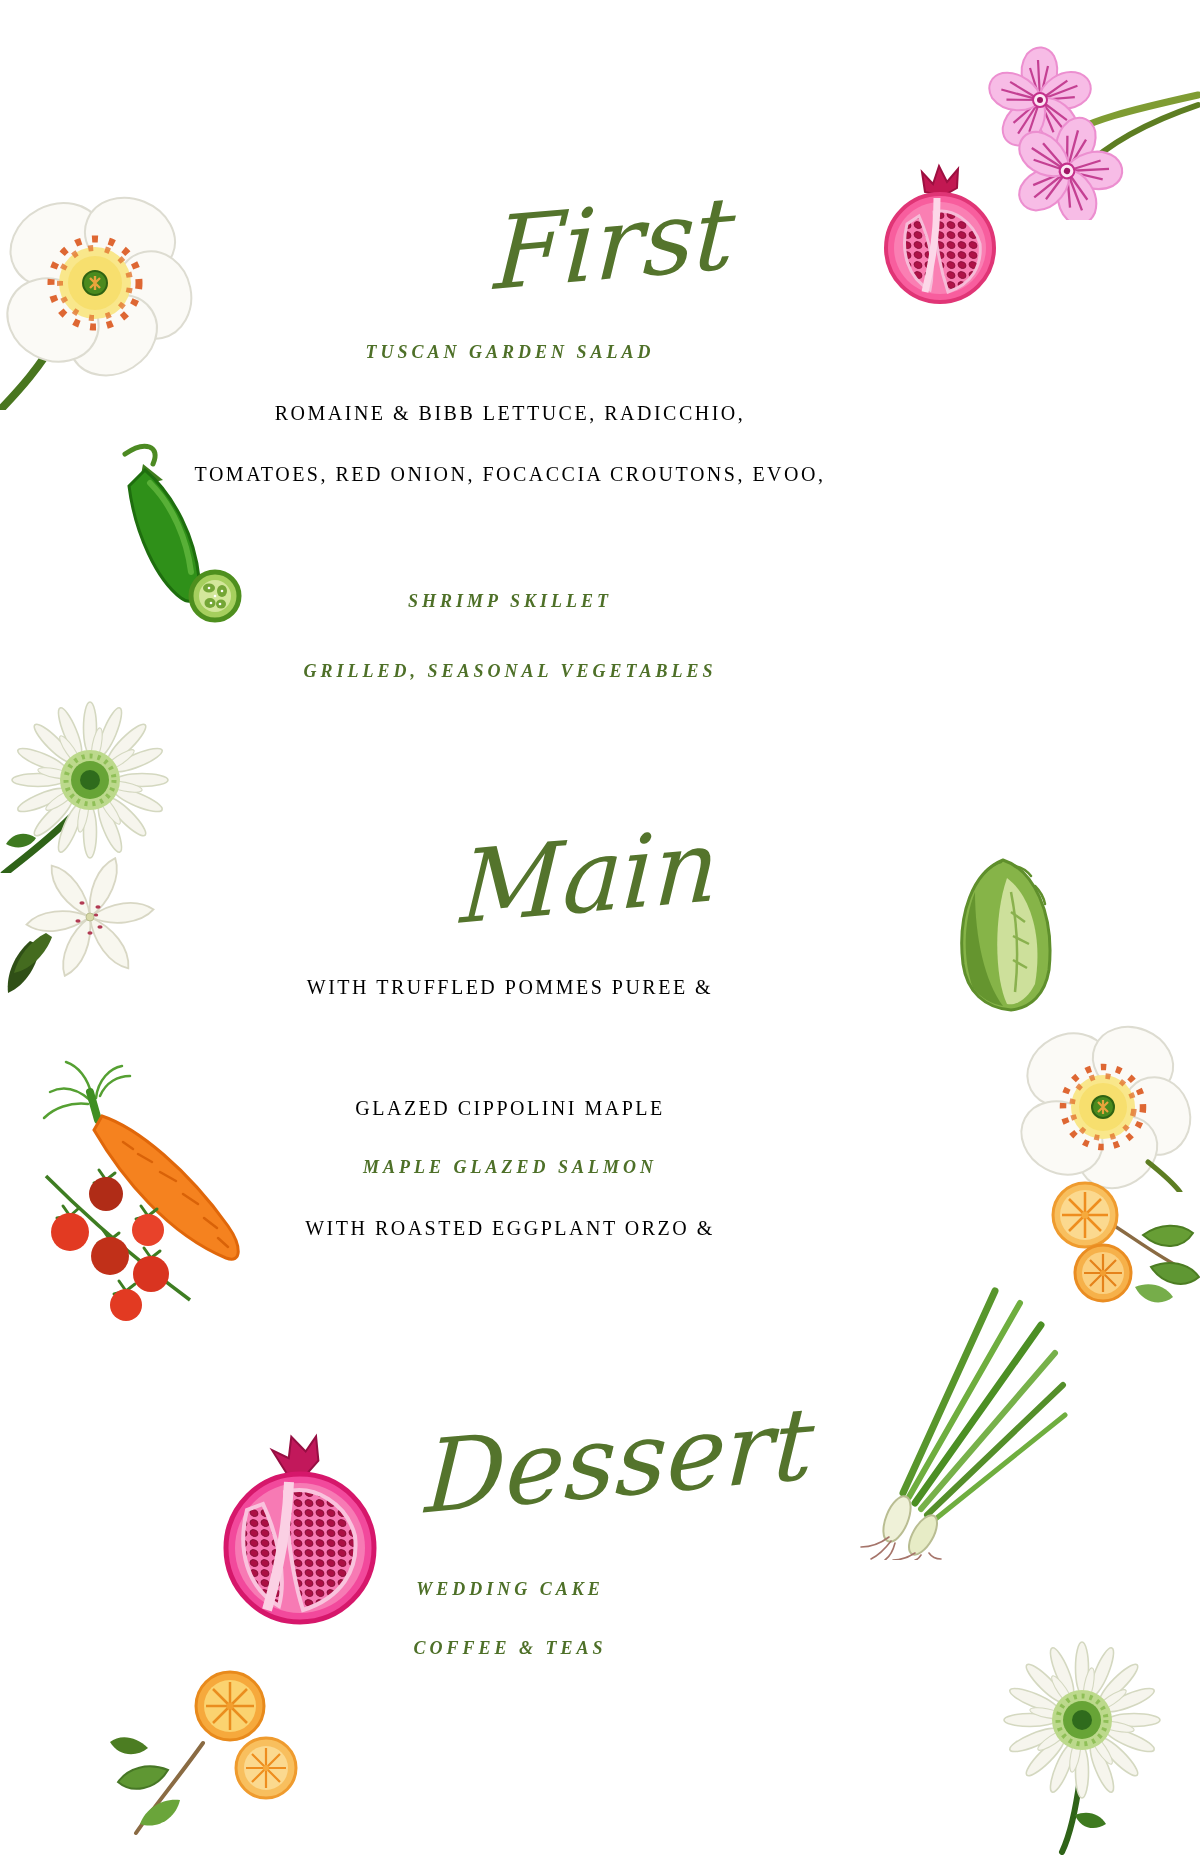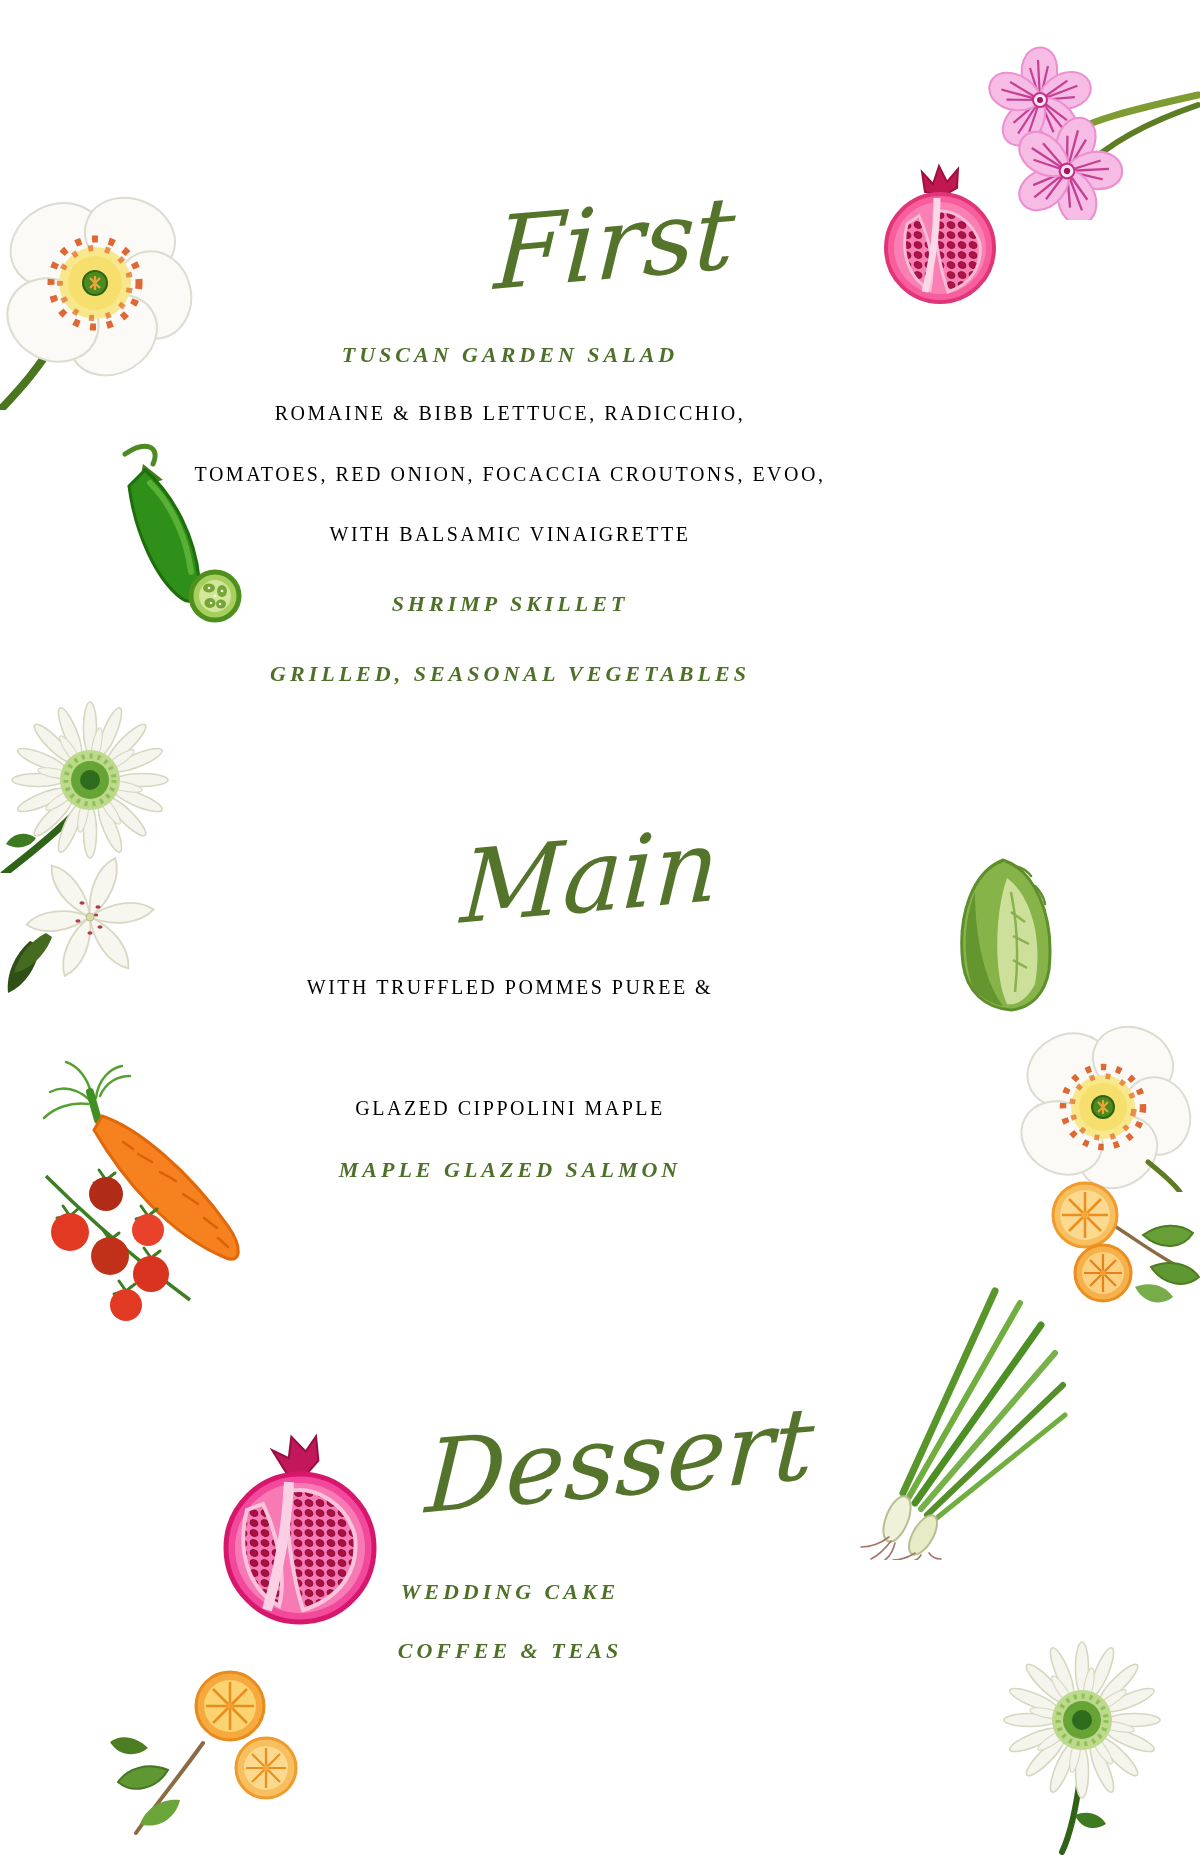--- a/index.html
+++ b/index.html
@@ -1,45 +1,45 @@
 <!DOCTYPE html>
 <html><head>
 <meta charset="utf-8">
 <style>
   html,body{margin:0;padding:0;}
   body{width:1200px;height:1855px;background:#ffffff;overflow:hidden;
        font-family:"Liberation Serif", serif;}
   #canvas{position:relative;width:1200px;height:1855px;background:#ffffff;}
   .illus{position:absolute;pointer-events:none;}
   .line{position:absolute;left:10px;width:1000px;text-align:center;white-space:nowrap;}
-  .dish{font-size:22px;font-style:italic;font-weight:bold;letter-spacing:4px;color:#4e7028;}
+  .dish{font-size:18px;font-style:italic;font-weight:bold;letter-spacing:4px;color:#4e7028;}
   .desc{font-size:20px;font-weight:normal;letter-spacing:2.5px;color:#000000;}
   .script{position:absolute;white-space:nowrap;text-align:center;
           font-family:"DejaVu Serif", serif;font-style:italic;font-weight:normal;
           color:#54742c;font-size:100px;transform:rotate(-5deg) skewX(-8deg);}
 </style>
 </head>
 <body>
 
 <div id="canvas">
 
   <div class="script" style="left:115px;top:185px;width:1000px;">First</div>
   <div class="script" style="left:90px;top:818px;width:1000px;">Main</div>
   <div class="script" style="left:120px;top:1402px;width:1000px;">Dessert</div>
 
   <div class="line dish" style="top:342px">TUSCAN GARDEN SALAD</div>
   <div class="line desc" style="top:402px">ROMAINE &amp; BIBB LETTUCE, RADICCHIO,</div>
   <div class="line desc" style="top:463px">TOMATOES, RED ONION, FOCACCIA CROUTONS, EVOO,</div>
-  <div class="line desc" style="top:523px">WITH BALSAMIC VINAIGRETTE</div>
   <div class="line dish" style="top:591px">SHRIMP SKILLET</div>
   <div class="line dish" style="top:661px">GRILLED, SEASONAL VEGETABLES</div>
 
   <div class="line desc" style="top:976px">WITH TRUFFLED POMMES PUREE &amp;</div>
   <div class="line desc" style="top:1097px">GLAZED CIPPOLINI MAPLE</div>
   <div class="line dish" style="top:1157px">MAPLE GLAZED SALMON</div>
+  <div class="line desc" style="top:1217px">WITH ROASTED EGGPLANT ORZO &amp;</div>
 
   <div class="line dish" style="top:1579px">WEDDING CAKE</div>
   <div class="line dish" style="top:1638px">COFFEE &amp; TEAS</div>
 
   <svg class="illus" style="left:815px;top:25px;" width="385" height="195" viewBox="0 0 385 195">
     <path d="M383 70 C320 84 268 96 243 116" stroke="#7f9c33" stroke-width="7" fill="none" stroke-linecap="round"></path>
     <path d="M383 80 C330 98 292 120 268 144" stroke="#5d7d22" stroke-width="6" fill="none" stroke-linecap="round"></path>
     <defs>
       <g id="malP">
         <path d="M0 2 C-17 -6 -24 -30 -13 -46 C-4 -56 8 -54 14 -44 C22 -28 14 -6 0 2 Z" fill="#f7bce6" stroke="#ec8fd0" stroke-width="2"></path>

